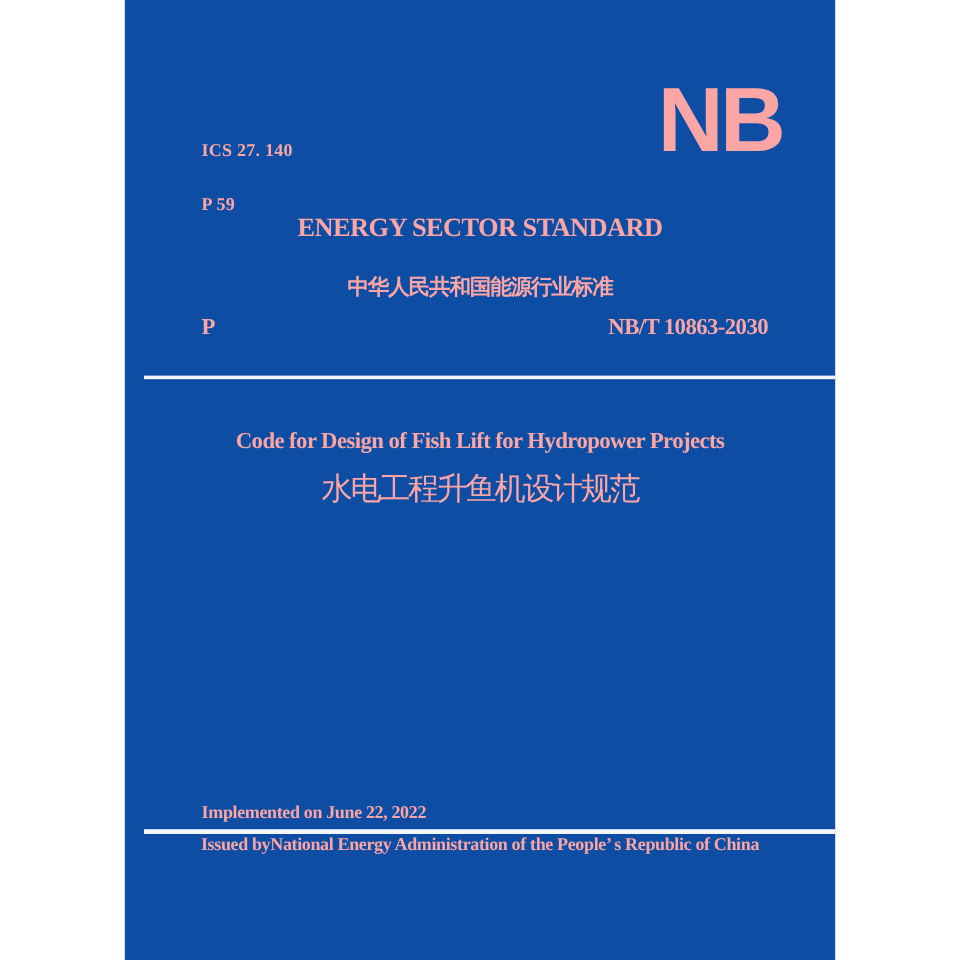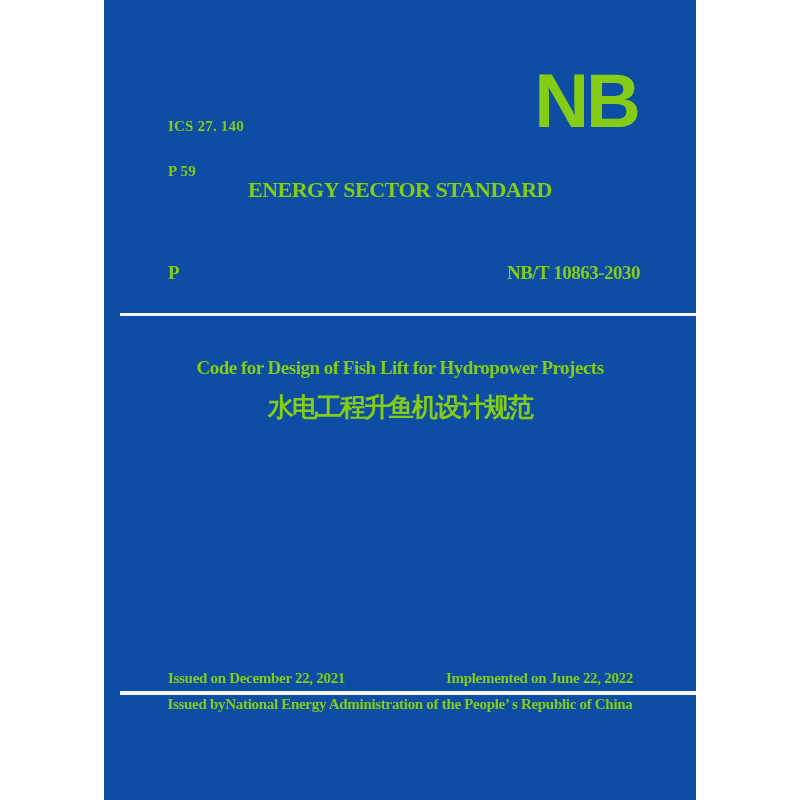--- a/index.html
+++ b/index.html
@@ -10,35 +10,35 @@
     width: 800px; height: 800px;
     background: #ffffff;
     overflow: hidden;
   }
 
   .cover {
     position: absolute;
     left: 104px; top: 0;
     width: 592px; height: 800px;
     background: #0d4da3;
-    color: #84cc16;
+    color: #fca5a5;
   }
 
   .abs { position: absolute; }
 
   .ics-block {
     left: 64px; top: 89px;
     font-size: 15px; font-weight: bold;
     line-height: 15px;
     letter-spacing: 0.2px;
     white-space: pre;
   }
 
   .nb-logo {
-    top: 63px; right: 58px;
+    top: 63px; right: 44px;
     font-family: "Liberation Sans", sans-serif;
     font-weight: bold;
     font-size: 76px; line-height: 76px;
     letter-spacing: -3px;
   }
 
   .center-line { left: 0; right: 0; text-align: center; }
 
   .hdr-en {
     font-size: 22px; font-weight: bold;
@@ -68,21 +68,21 @@
   .rule-bottom { top: 691px; left: 16px; right: 0; height: 4px; }
 
   .title-en {
     top: 355px;
     font-size: 19px; font-weight: bold;
     line-height: 26px; letter-spacing: -0.5px;
   }
 
   .title-cn {
     top: 392px;
-    font-size: 26px; font-weight: bold;
+    font-size: 26px; font-weight: normal;
     line-height: 32px; letter-spacing: -2px;
   }
 
   .dates-row {
     top: 668px; left: 0; right: 0;
     padding: 0 63px 0 64px;
     display: flex; justify-content: space-between; align-items: baseline;
     font-size: 15px; font-weight: bold;
     line-height: 20px; letter-spacing: -0.3px;
   }
@@ -101,33 +101,33 @@
   <div class="cover">
 
     <div class="abs ics-block">
       <div>ICS 27. 140</div>
       <div>P 59</div>
     </div>
 
     <div class="abs nb-logo">NB</div>
 
     <div class="abs center-line hdr-en hdr1">ENERGY SECTOR STANDARD</div>
+    <div class="abs center-line hdr-cn">中华人民共和国能源行业标准</div>
 
     <div class="abs code-row">
       <span>P</span>
       <span>NB/T 10863-2030</span>
     </div>
 
     <div class="abs rule rule-mid"></div>
 
     <div class="abs center-line title-en">Code for Design of Fish Lift for Hydropower Projects</div>
     <div class="abs center-line title-cn">水电工程升鱼机设计规范</div>
 
     <div class="abs dates-row">
-      <span>Issued on December 22, 2021</span>
       <span>Implemented on June 22, 2022</span>
     </div>
 
     <div class="abs rule rule-bottom"></div>
 
     <div class="abs issuer-row">
       <span>Issued by</span>
       <span>National Energy Administration of the People’ s Republic of China</span>
     </div>
 

